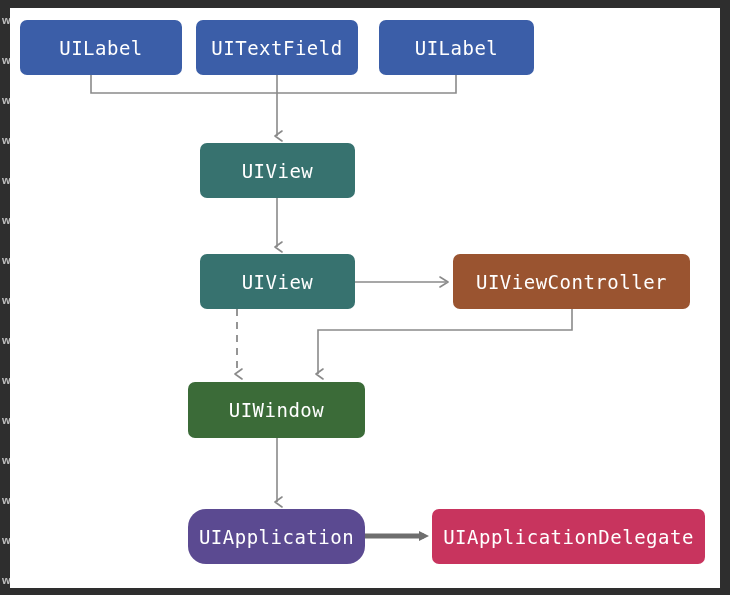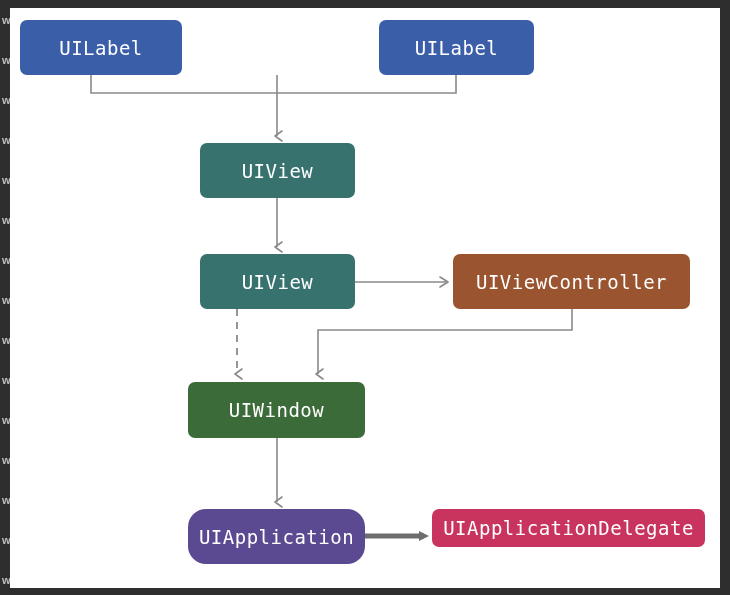--- a/index.html
+++ b/index.html
@@ -112,35 +112,38 @@
     <path d="M562,301 L562,322 L308,322 L308,366" fill="none" stroke="#8a8a8a" stroke-width="1.6" marker-end="url(#arrow-thin)"></path>
 
     <path d="M267,430 L267,494" fill="none" stroke="#8a8a8a" stroke-width="1.6" marker-end="url(#arrow-thin)"></path>
 
     <path d="M355,528 L414,528" fill="none" stroke="#6e6e6e" stroke-width="5" marker-end="url(#arrow-thick)"></path>
   </svg>
 
   <div class="node" style="left: 10px; top: 12px; width: 162px; height: 55px; background: rgb(59, 94, 168);">
     <span>UILabel</span>
   </div>
+  <div class="node" style="left: 186px; top: 12px; width: 162px; height: 55px; background: rgb(59, 94, 168);">
+    <span>UITextField</span>
+  </div>
   <div class="node" style="left: 369px; top: 12px; width: 155px; height: 55px; background: rgb(59, 94, 168);">
     <span>UILabel</span>
   </div>
   <div class="node" style="left: 190px; top: 135px; width: 155px; height: 55px; background: rgb(55, 114, 111);">
     <span>UIView</span>
   </div>
   <div class="node" style="left: 190px; top: 246px; width: 155px; height: 55px; background: rgb(55, 114, 111);">
     <span>UIView</span>
   </div>
   <div class="node" style="left: 443px; top: 246px; width: 237px; height: 55px; background: rgb(154, 84, 48);">
     <span>UIViewController</span>
   </div>
   <div class="node" style="left: 178px; top: 374px; width: 177px; height: 56px; background: rgb(59, 107, 56);">
     <span>UIWindow</span>
   </div>
   <div class="node" style="left: 178px; top: 501px; width: 177px; height: 55px; background: rgb(91, 74, 145); border-radius: 18px;">
     <span>UIApplication</span>
   </div>
-  <div class="node" style="left: 422px; top: 501px; width: 273px; height: 38px; background: rgb(200, 52, 94);">
+  <div class="node" style="left: 422px; top: 501px; width: 273px; height: 55px; background: rgb(200, 52, 94);">
     <span>UIApplicationDelegate</span>
   </div>
 
 </div>
 
 </body></html>

